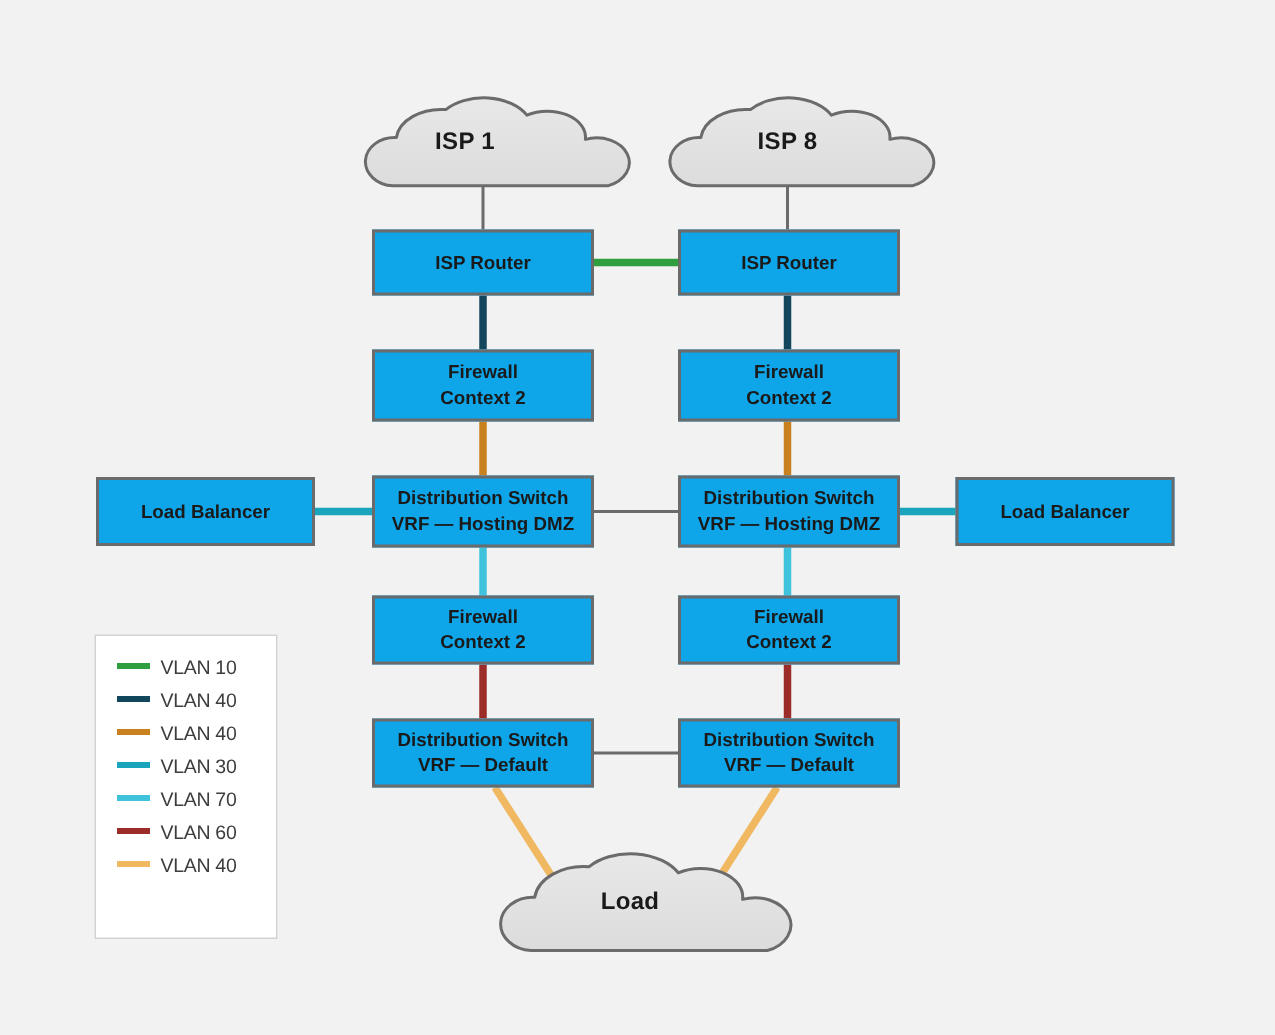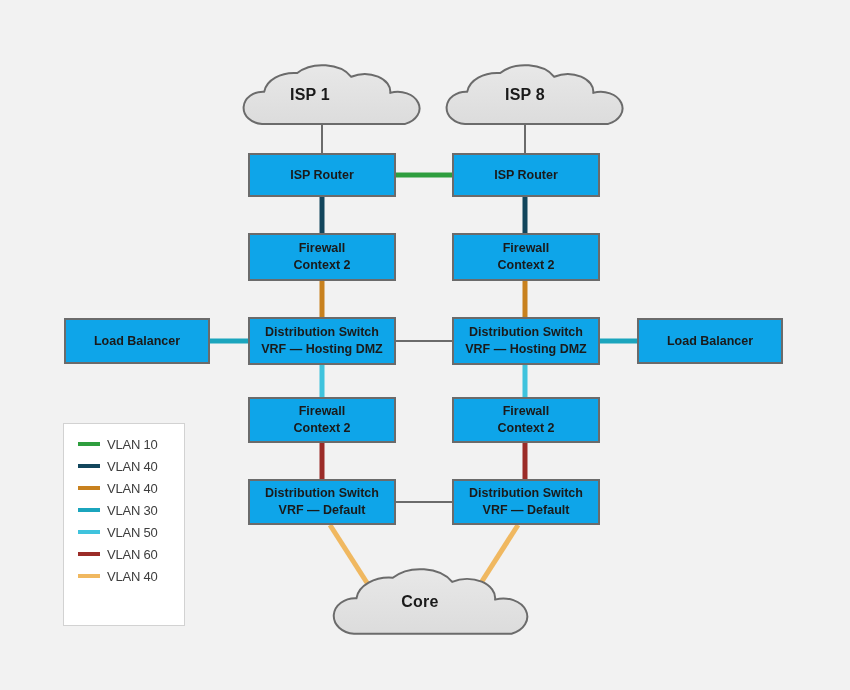--- a/index.html
+++ b/index.html
@@ -186,28 +186,28 @@
       <div class="legend-row">
         <span class="legend-swatch" style="background: rgb(200, 129, 30);"></span>
         <span class="legend-label">VLAN 40</span>
       </div>
       <div class="legend-row">
         <span class="legend-swatch" style="background: rgb(27, 165, 189);"></span>
         <span class="legend-label">VLAN 30</span>
       </div>
       <div class="legend-row">
         <span class="legend-swatch" style="background: rgb(63, 195, 221);"></span>
-        <span class="legend-label">VLAN 50</span>
+        <span class="legend-label">VLAN 70</span>
       </div>
       <div class="legend-row">
         <span class="legend-swatch" style="background: rgb(155, 44, 40);"></span>
         <span class="legend-label">VLAN 60</span>
       </div>
       <div class="legend-row">
         <span class="legend-swatch" style="background: rgb(240, 184, 96);"></span>
         <span class="legend-label">VLAN 40</span>
       </div>
     </div>
 </div>
 
 <div class="cloud-label" style="left: 240px; top: 86px; width: 140px;">ISP 1</div>
 <div class="cloud-label" style="left: 455px; top: 86px; width: 140px;">ISP 8</div>
-<div class="cloud-label" style="left: 350px; top: 593px; width: 140px;">Core</div>
+<div class="cloud-label" style="left: 350px; top: 593px; width: 140px;">Load</div>
 
 </body></html>

